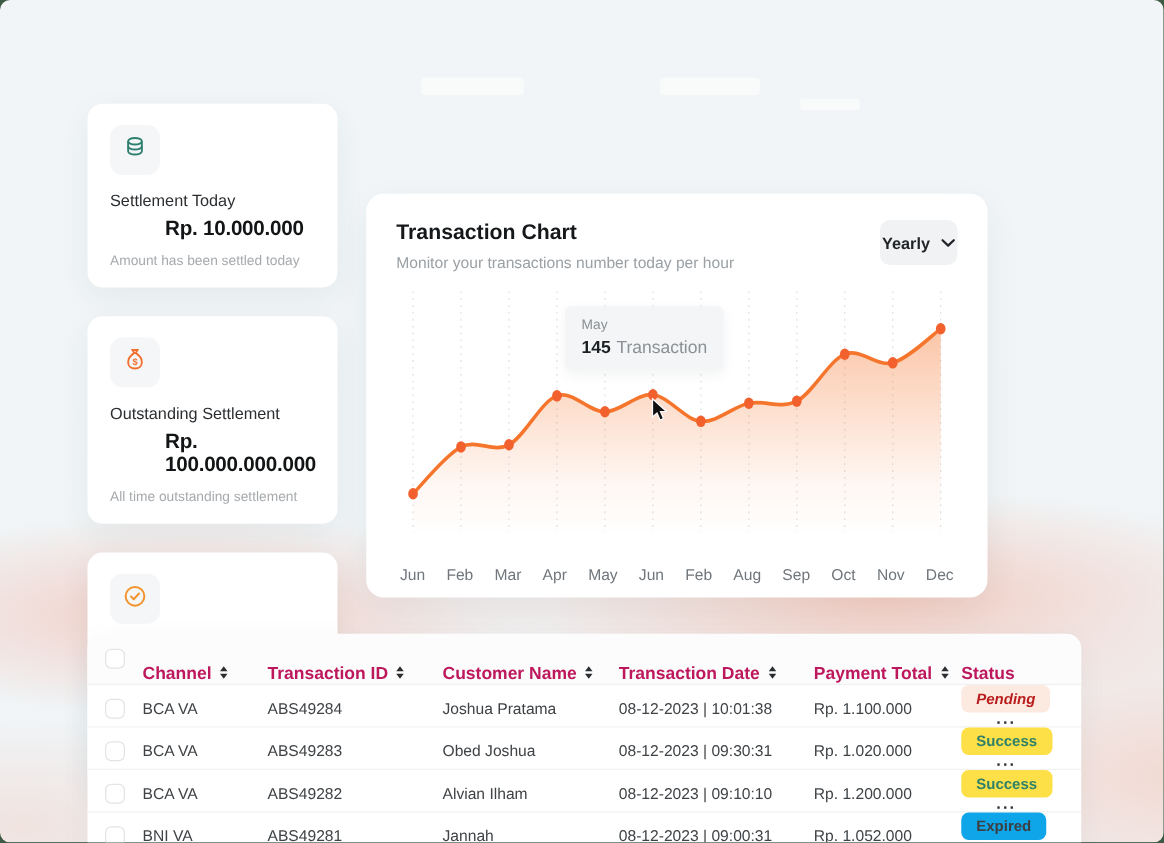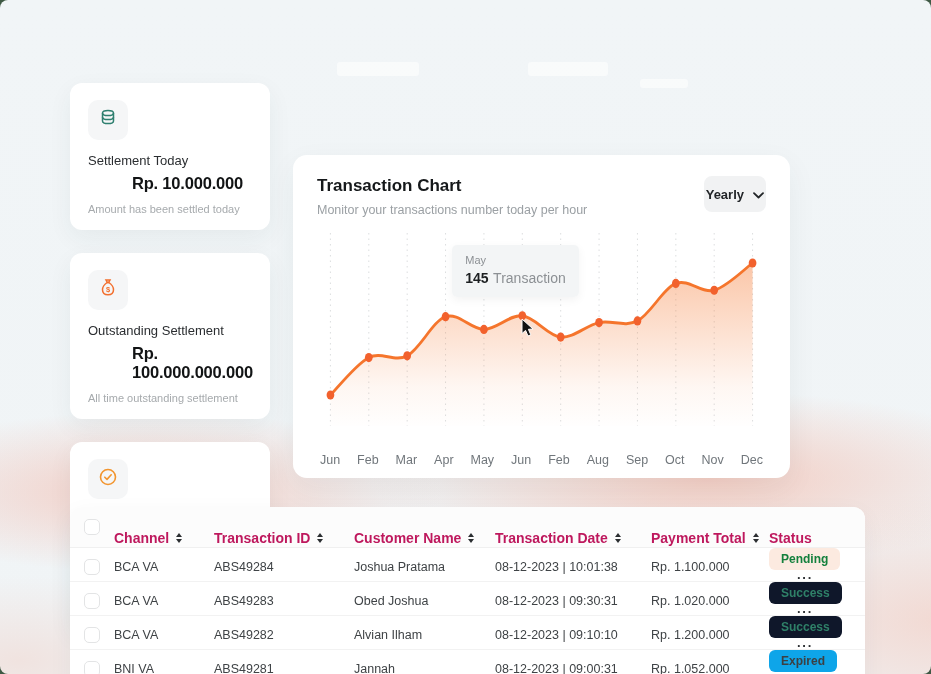--- a/index.html
+++ b/index.html
@@ -92,22 +92,22 @@
   .cell-check { display:flex; justify-content:center; }
   .checkbox {
     width:16px; height:16px; border:1.5px solid #E3E4E5; border-radius:5px;
     background:#FFFFFF; cursor:pointer;
   }
   .sort { display:inline-flex; flex-direction:column; gap:2.5px; margin-left:7px; }
   .sort i { display:block; width:0; height:0; border-left:3.5px solid transparent; border-right:3.5px solid transparent; }
   .sort .up { border-bottom:4px solid #2B2E31; }
   .sort .down { border-top:4px solid #2B2E31; }
   .status-badge { display:inline-block; font-size:12px; font-weight:600; padding:4px 12px; border-radius:6px; }
-  .status-badge.pending { background:#FCEAE0; color:#15803d; }
-  .status-badge.success { background:#0f172a; color:#2F8068; }
+  .status-badge.pending { background:#FCEAE0; color:#b91c1c;font-style:italic; }
+  .status-badge.success { background:#fde047; color:#2F8068; }
   .status-badge.expired { background:#0ea5e9; color:#3C4043; }
   .more-btn { font-size:13px; font-weight:800; letter-spacing:1px; color:#2B2E31; cursor:pointer; padding-left:28px; }
 </style>
 </head>
 <body>
 
 <div class="page">
   <div class="ghost g1"></div>
   <div class="ghost g2"></div>
   <div class="ghost g3"></div>

